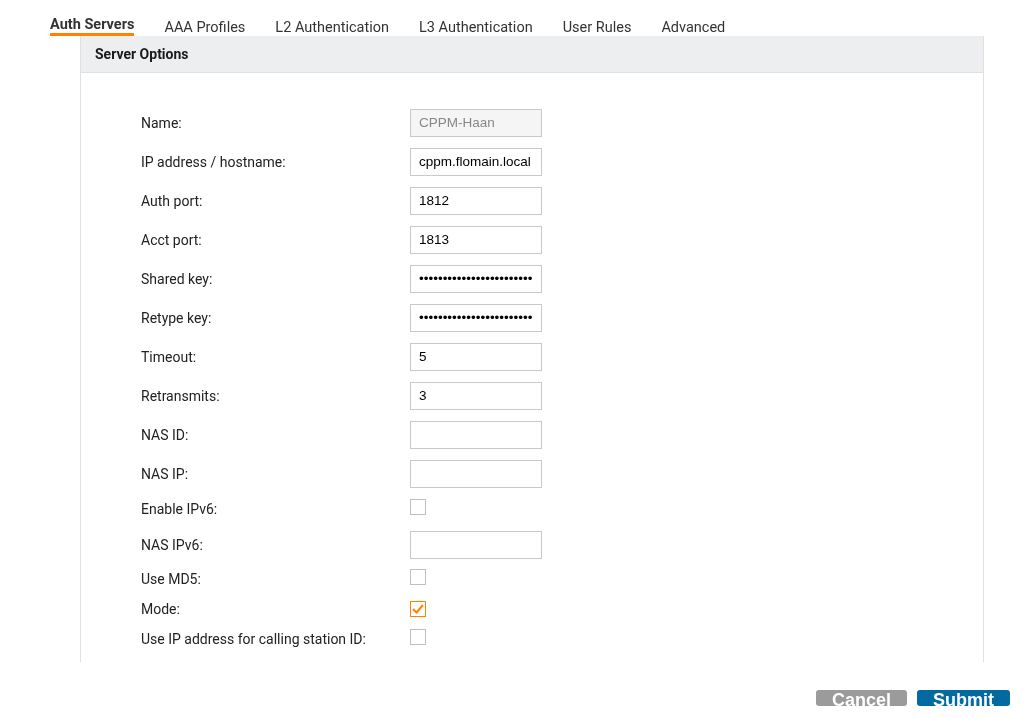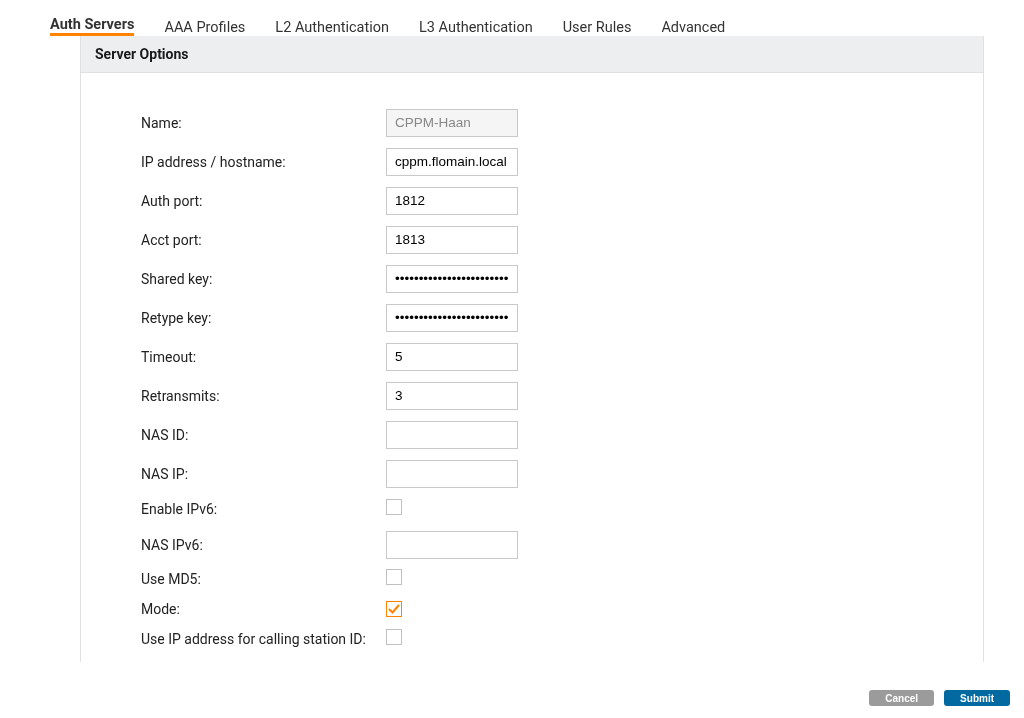--- a/index.html
+++ b/index.html
@@ -51,20 +51,21 @@
     font-size: 14px;
     border-bottom: 1px solid #e0e0e0;
   }
   .form-area {
     padding: 30px 10px 10px 60px;
   }
   .row {
     display: flex;
     align-items: center;
     min-height: 39px;
+    gap: 24px;
   }
   .row .label {
     width: 245px;
     font-size: 14px;
     color: #222;
   }
   .row .control {
     flex: 0 0 auto;
     text-decoration: underline;
   }
@@ -101,21 +102,21 @@
     bottom: 12px;
     right: 14px;
     display: flex;
     gap: 10px;
   }
   .btn {
     height: 16px;
     padding: 0 16px;
     border: none;
     border-radius: 3px;
-    font-size: 10px;
+    font-size: 18px;
     font-weight: 600;
     cursor: pointer;
   }
   .btn-cancel {
     background: #9b9b9b;
     color: #fff;
   }
   .btn-submit {
     background: #0369a1;
     color: #fff;

